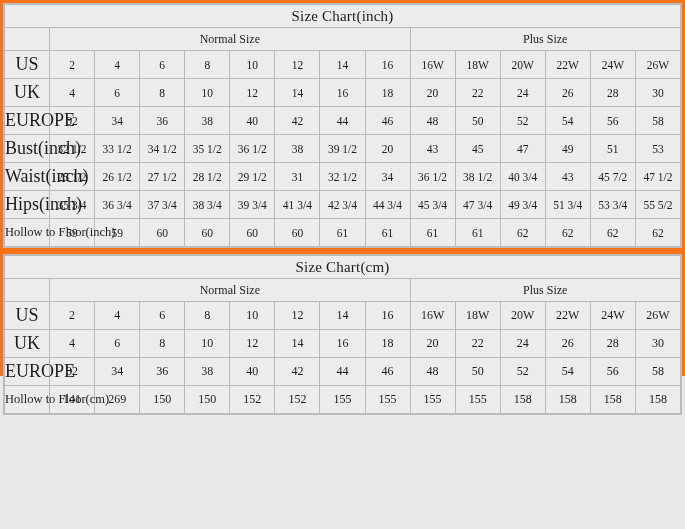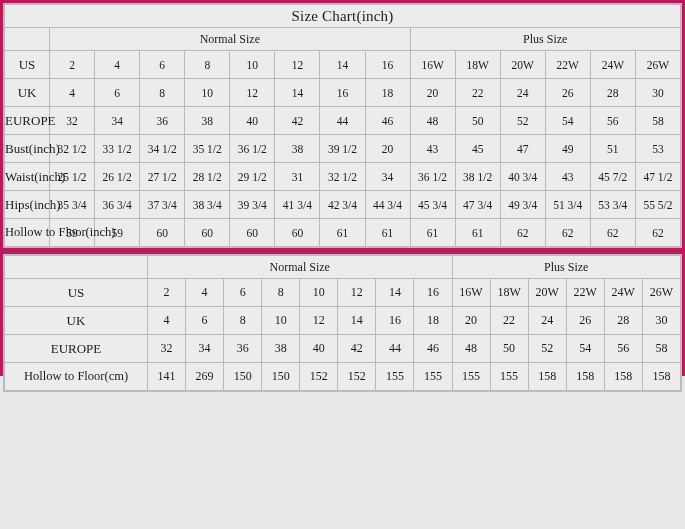--- a/index.html
+++ b/index.html
@@ -6,21 +6,21 @@
     margin: 0;
     padding: 0;
     background: #e8e8e8;
     width: 685px;
     height: 529px;
     font-family: "Liberation Serif", serif;
   }
   .page {
     width: 685px;
     height: 376px;
-    background: #be185d;
+    background: #f97316;
     box-sizing: border-box;
     display: flex;
     flex-direction: column;
     justify-content: flex-start;
   }
   .chart-block {
     background: #ececec;
     border: 1px solid #bdbdbd;
     margin: 3px 3px 0 3px;
     box-sizing: border-box;
@@ -45,21 +45,21 @@
   .title-cell {
     font-size: 15px;
     height: 22px;
     letter-spacing: 0.2px;
   }
   .group-cell {
     font-size: 12px;
     height: 22px;
   }
   .rowlabel {
-    font-size: 13px;
+    font-size: 18px;
     height: 27px;
     white-space: nowrap;
   }
   .rowlabel.small {
     font-size: 12.5px;
   }
   .datacell {
     font-size: 11.5px;
     height: 27px;
     white-space: nowrap;
@@ -214,20 +214,23 @@
             <td class="datacell">62</td>
           </tr>
         </tbody>
     </table>
   </div>
 
   <div class="chart-block second">
     <table class="size-table">
       <tbody>
           <tr>
+            <td class="title-cell" colspan="15">Size Chart(cm)</td>
+          </tr>
+          <tr>
             <td class="group-cell col-label"></td>
             <td class="group-cell" colspan="8">Normal Size</td>
             <td class="group-cell" colspan="6">Plus Size</td>
           </tr>
           <tr>
             <td class="rowlabel col-label">US</td>
             <td class="datacell cm">2</td>
             <td class="datacell cm">4</td>
             <td class="datacell cm">6</td>
             <td class="datacell cm">8</td>

